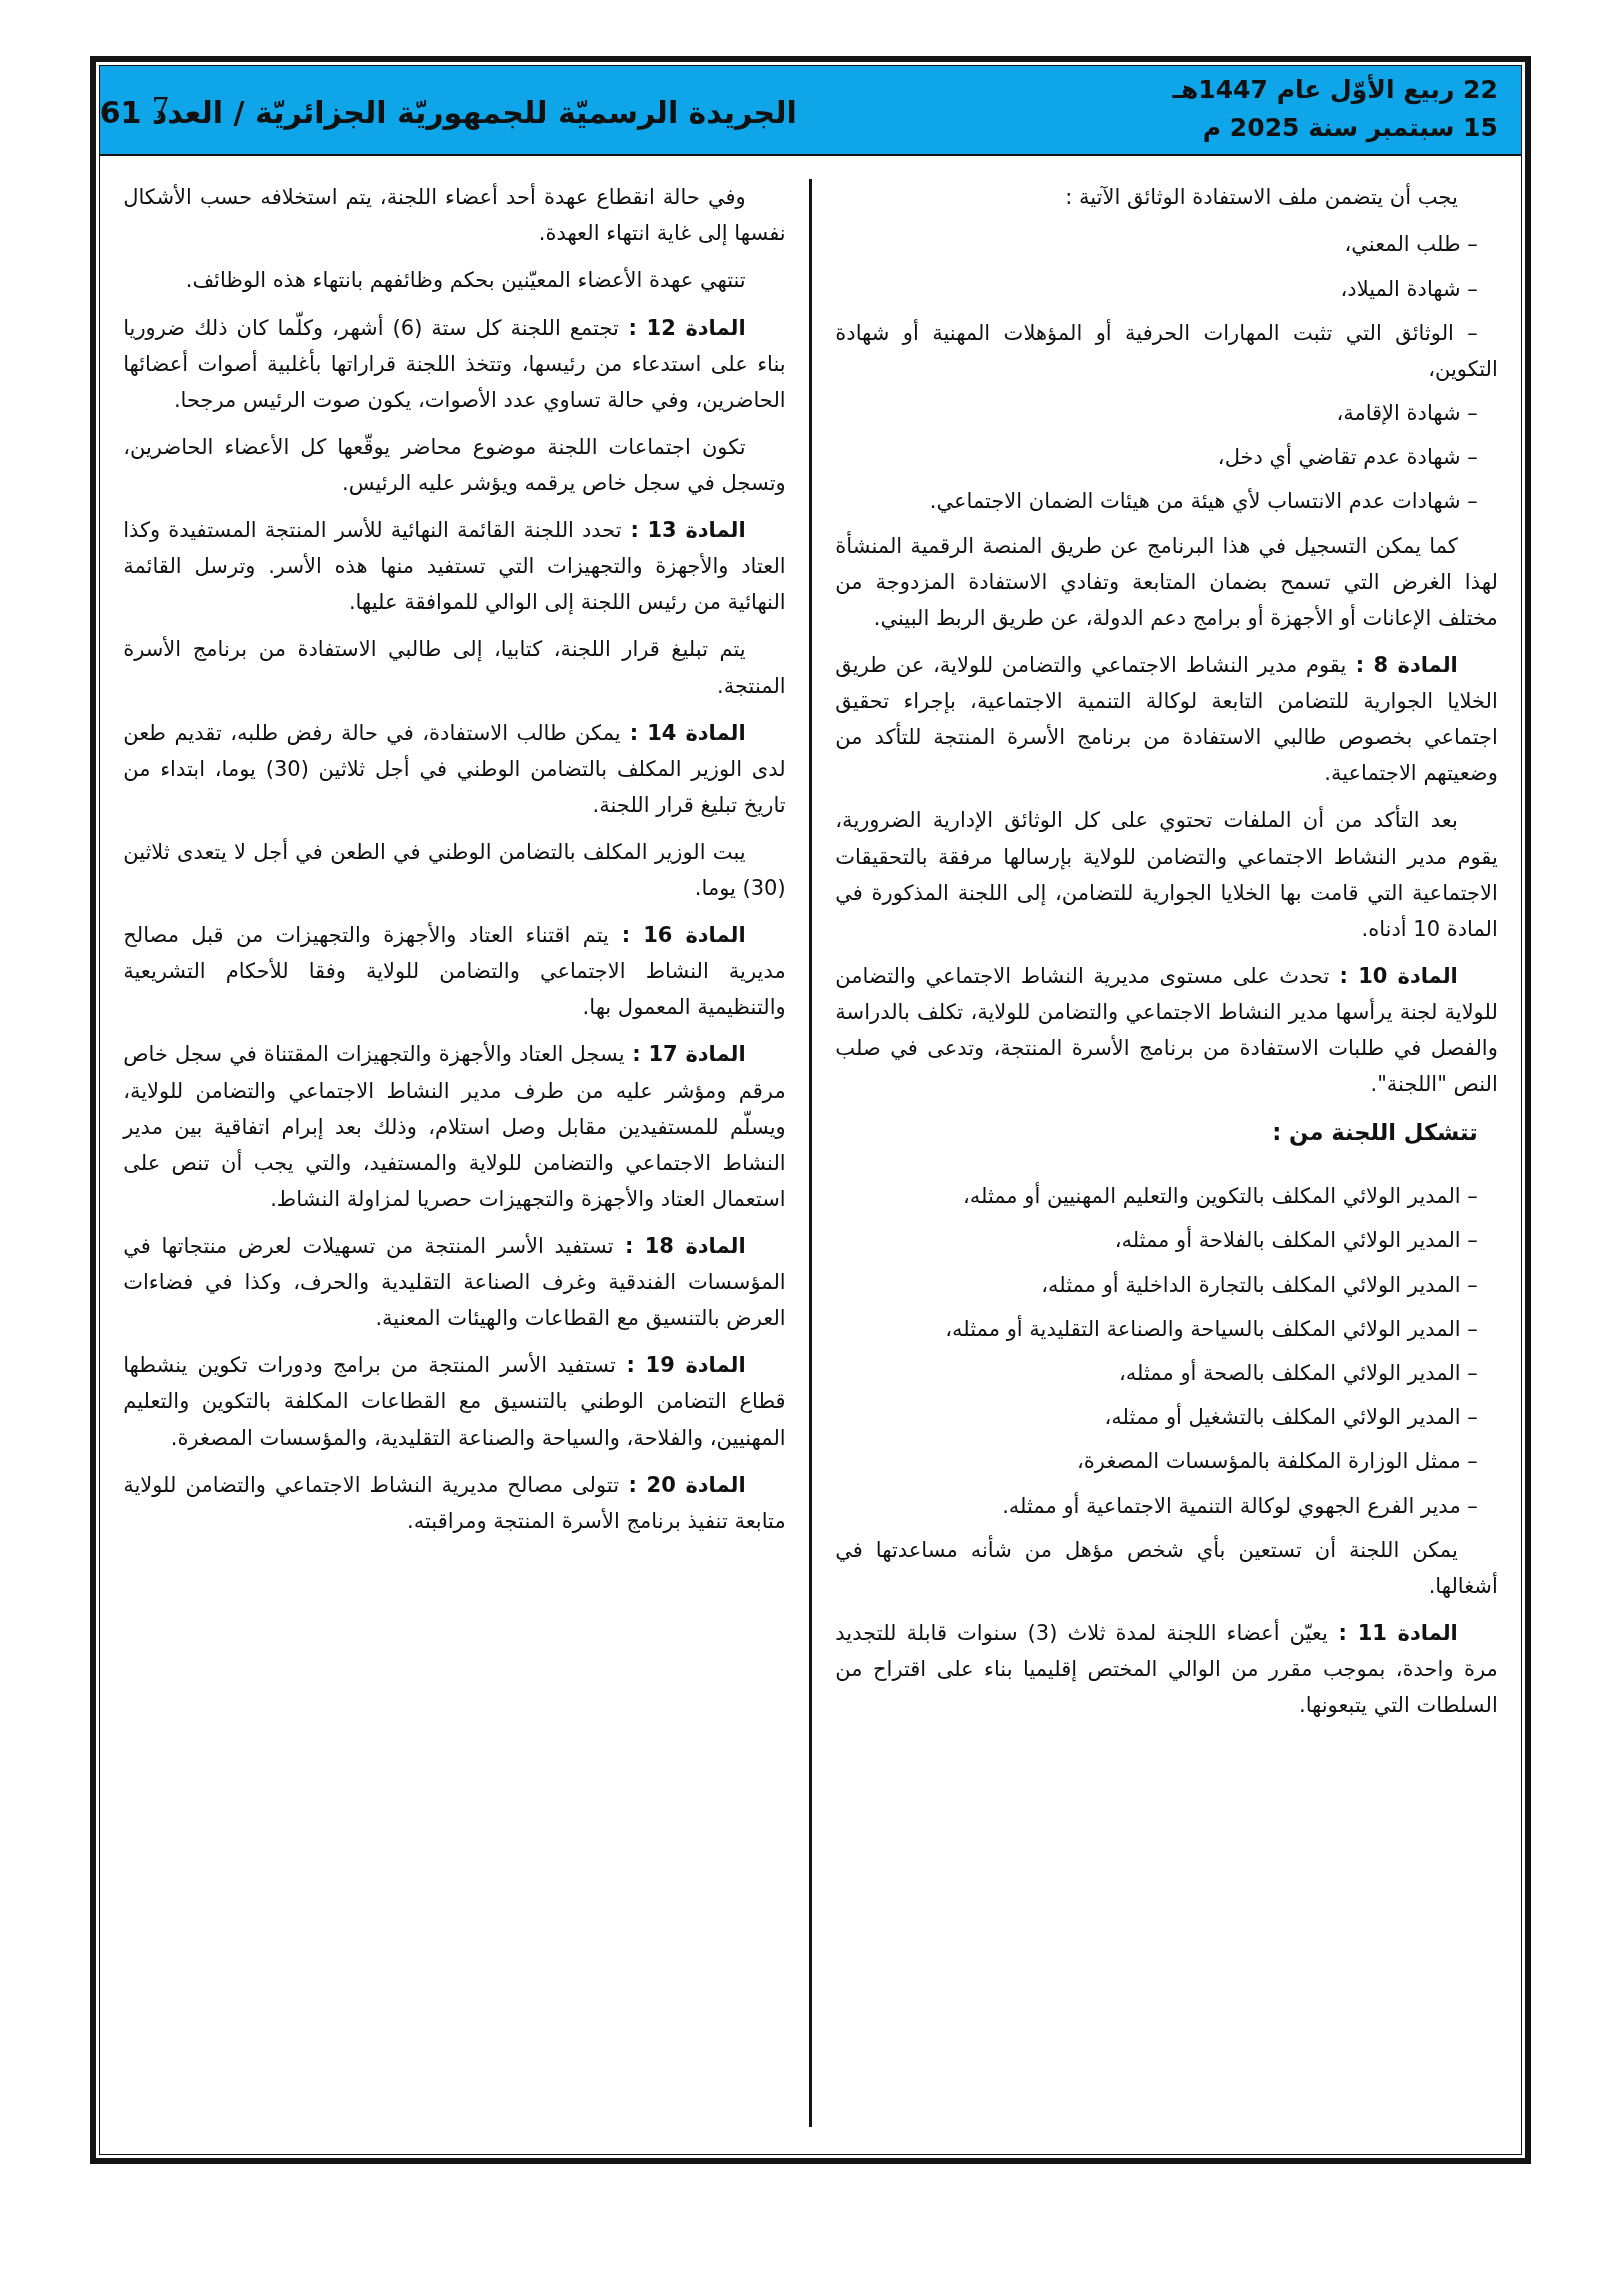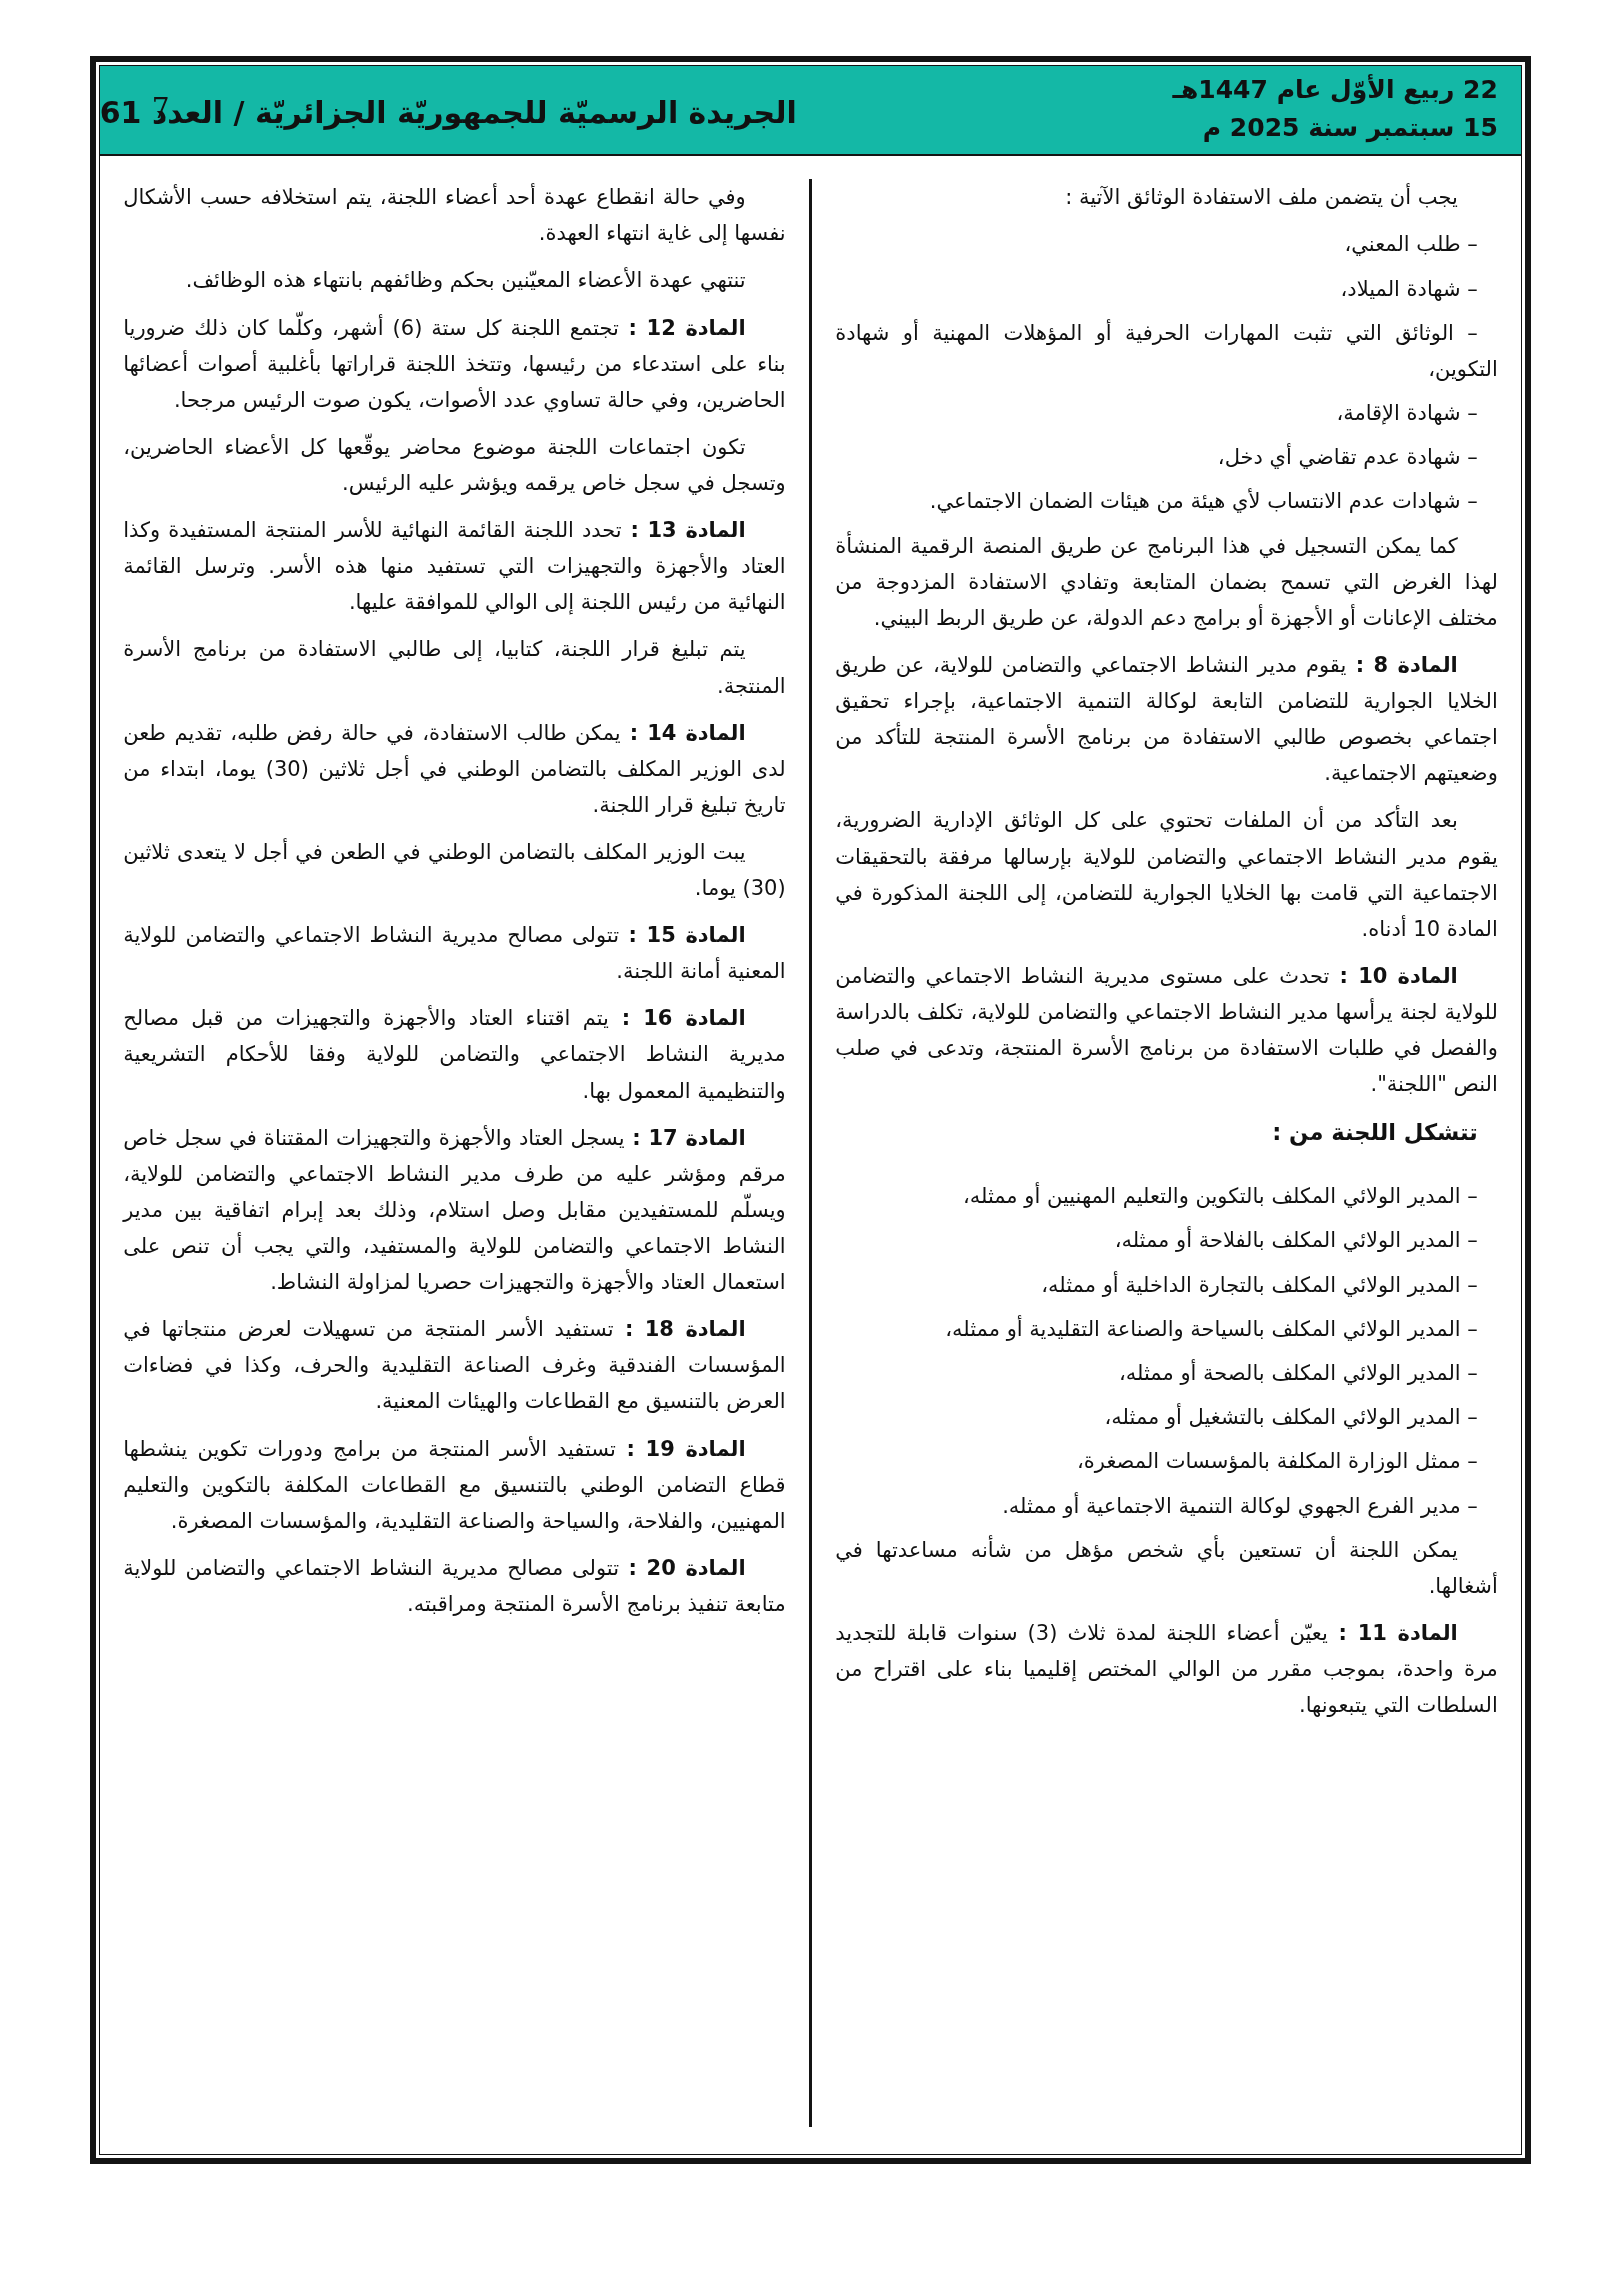--- a/index.html
+++ b/index.html
@@ -29,21 +29,21 @@
     position: absolute;
     inset: 2.7px;
     border: 1.8px solid #141414;
     display: flex;
     flex-direction: column;
     overflow: hidden;
   }
   .header-band {
     height: 88px;
     flex: 0 0 auto;
-    background: #14b8a6;
+    background: #0ea5e9;
     border-bottom: 2.7px solid #141414;
     position: relative;
   }
   .header-dates {
     position: absolute;
     right: 23.5px;
     top: 5.4px;
     text-align: right;
     font-weight: bold;
     font-size: 25px;
@@ -151,21 +151,20 @@
       <div class="divider"></div>
       <div class="col">
           <p class="para">وفي حالة انقطاع عهدة أحد أعضاء اللجنة، يتم استخلافه حسب الأشكال نفسها إلى غاية انتهاء العهدة.</p>
           <p class="para">تنتهي عهدة الأعضاء المعيّنين بحكم وظائفهم بانتهاء هذه الوظائف.</p>
           <p class="article"><strong class="lead">المادة 12 : </strong>تجتمع اللجنة كل ستة (6) أشهر، وكلّما كان ذلك ضروريا بناء على استدعاء من رئيسها، وتتخذ اللجنة قراراتها بأغلبية أصوات أعضائها الحاضرين، وفي حالة تساوي عدد الأصوات، يكون صوت الرئيس مرجحا.</p>
           <p class="para">تكون اجتماعات اللجنة موضوع محاضر يوقّعها كل الأعضاء الحاضرين، وتسجل في سجل خاص يرقمه ويؤشر عليه الرئيس.</p>
           <p class="article"><strong class="lead">المادة 13 : </strong>تحدد اللجنة القائمة النهائية للأسر المنتجة المستفيدة وكذا العتاد والأجهزة والتجهيزات التي تستفيد منها هذه الأسر. وترسل القائمة النهائية من رئيس اللجنة إلى الوالي للموافقة عليها.</p>
           <p class="para">يتم تبليغ قرار اللجنة، كتابيا، إلى طالبي الاستفادة من برنامج الأسرة المنتجة.</p>
           <p class="article"><strong class="lead">المادة 14 : </strong>يمكن طالب الاستفادة، في حالة رفض طلبه، تقديم طعن لدى الوزير المكلف بالتضامن الوطني في أجل ثلاثين (30) يوما، ابتداء من تاريخ تبليغ قرار اللجنة.</p>
           <p class="para">يبت الوزير المكلف بالتضامن الوطني في الطعن في أجل لا يتعدى ثلاثين (30) يوما.</p>
-          <p class="article"><strong class="lead">المادة 15 : </strong>تتولى مصالح مديرية النشاط الاجتماعي والتضامن للولاية المعنية أمانة اللجنة.</p>
           <p class="article"><strong class="lead">المادة 16 : </strong>يتم اقتناء العتاد والأجهزة والتجهيزات من قبل مصالح مديرية النشاط الاجتماعي والتضامن للولاية وفقا للأحكام التشريعية والتنظيمية المعمول بها.</p>
           <p class="article"><strong class="lead">المادة 17 : </strong>يسجل العتاد والأجهزة والتجهيزات المقتناة في سجل خاص مرقم ومؤشر عليه من طرف مدير النشاط الاجتماعي والتضامن للولاية، ويسلّم للمستفيدين مقابل وصل استلام، وذلك بعد إبرام اتفاقية بين مدير النشاط الاجتماعي والتضامن للولاية والمستفيد، والتي يجب أن تنص على استعمال العتاد والأجهزة والتجهيزات حصريا لمزاولة النشاط.</p>
           <p class="article"><strong class="lead">المادة 18 : </strong>تستفيد الأسر المنتجة من تسهيلات لعرض منتجاتها في المؤسسات الفندقية وغرف الصناعة التقليدية والحرف، وكذا في فضاءات العرض بالتنسيق مع القطاعات والهيئات المعنية.</p>
           <p class="article"><strong class="lead">المادة 19 : </strong>تستفيد الأسر المنتجة من برامج ودورات تكوين ينشطها قطاع التضامن الوطني بالتنسيق مع القطاعات المكلفة بالتكوين والتعليم المهنيين، والفلاحة، والسياحة والصناعة التقليدية، والمؤسسات المصغرة.</p>
           <p class="article"><strong class="lead">المادة 20 : </strong>تتولى مصالح مديرية النشاط الاجتماعي والتضامن للولاية متابعة تنفيذ برنامج الأسرة المنتجة ومراقبته.</p>
         </div>
     </div>
 
   </div>
 </div>

